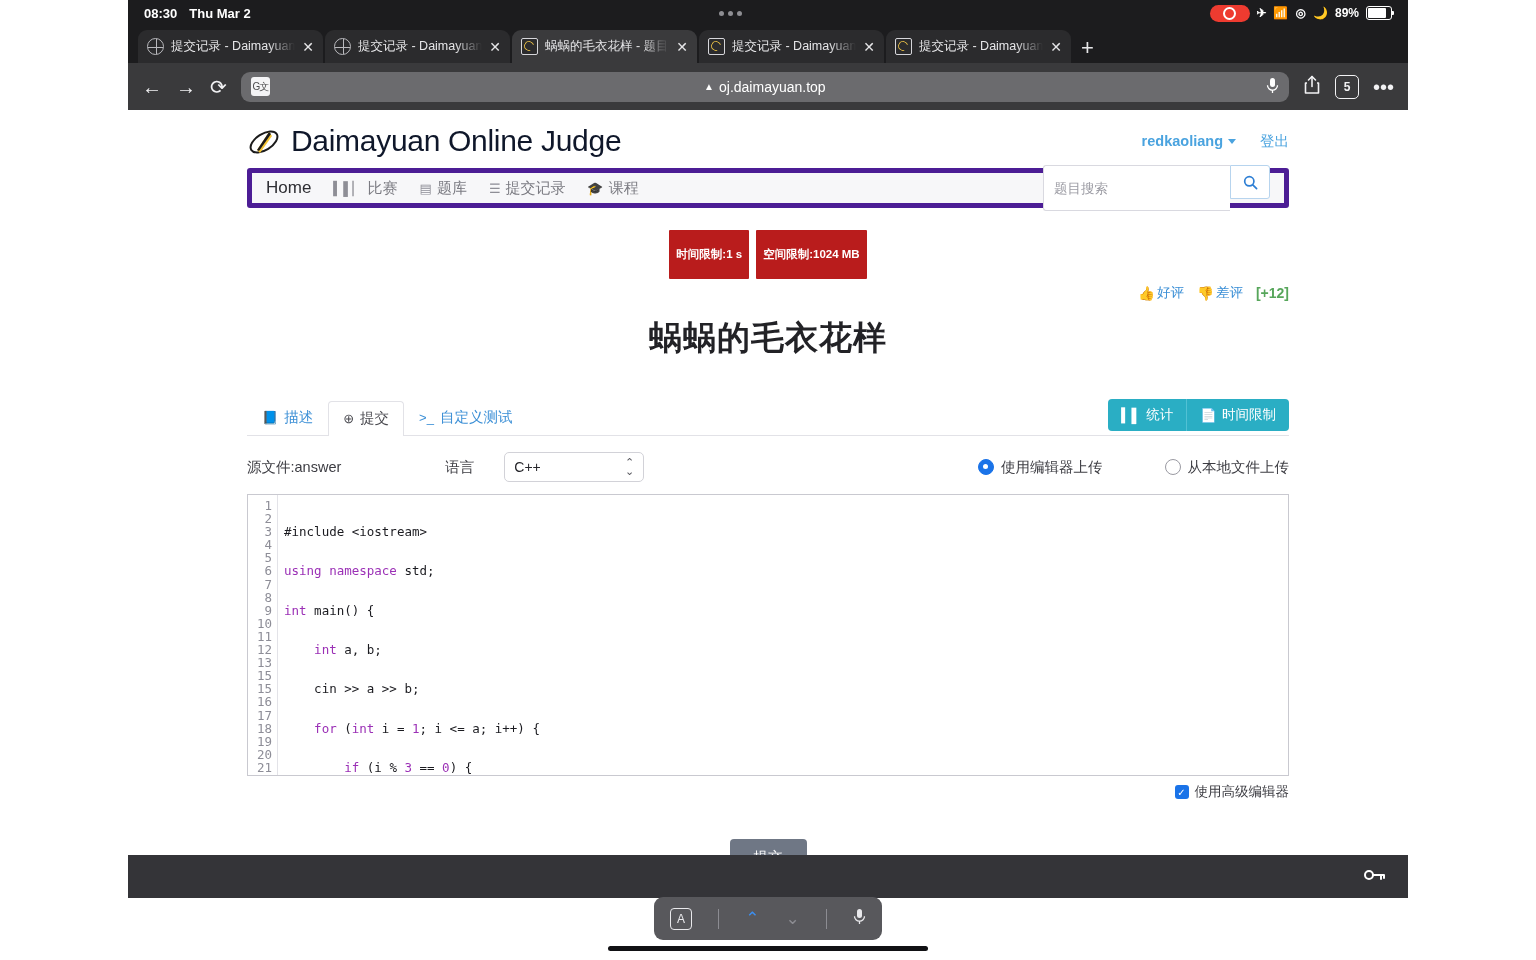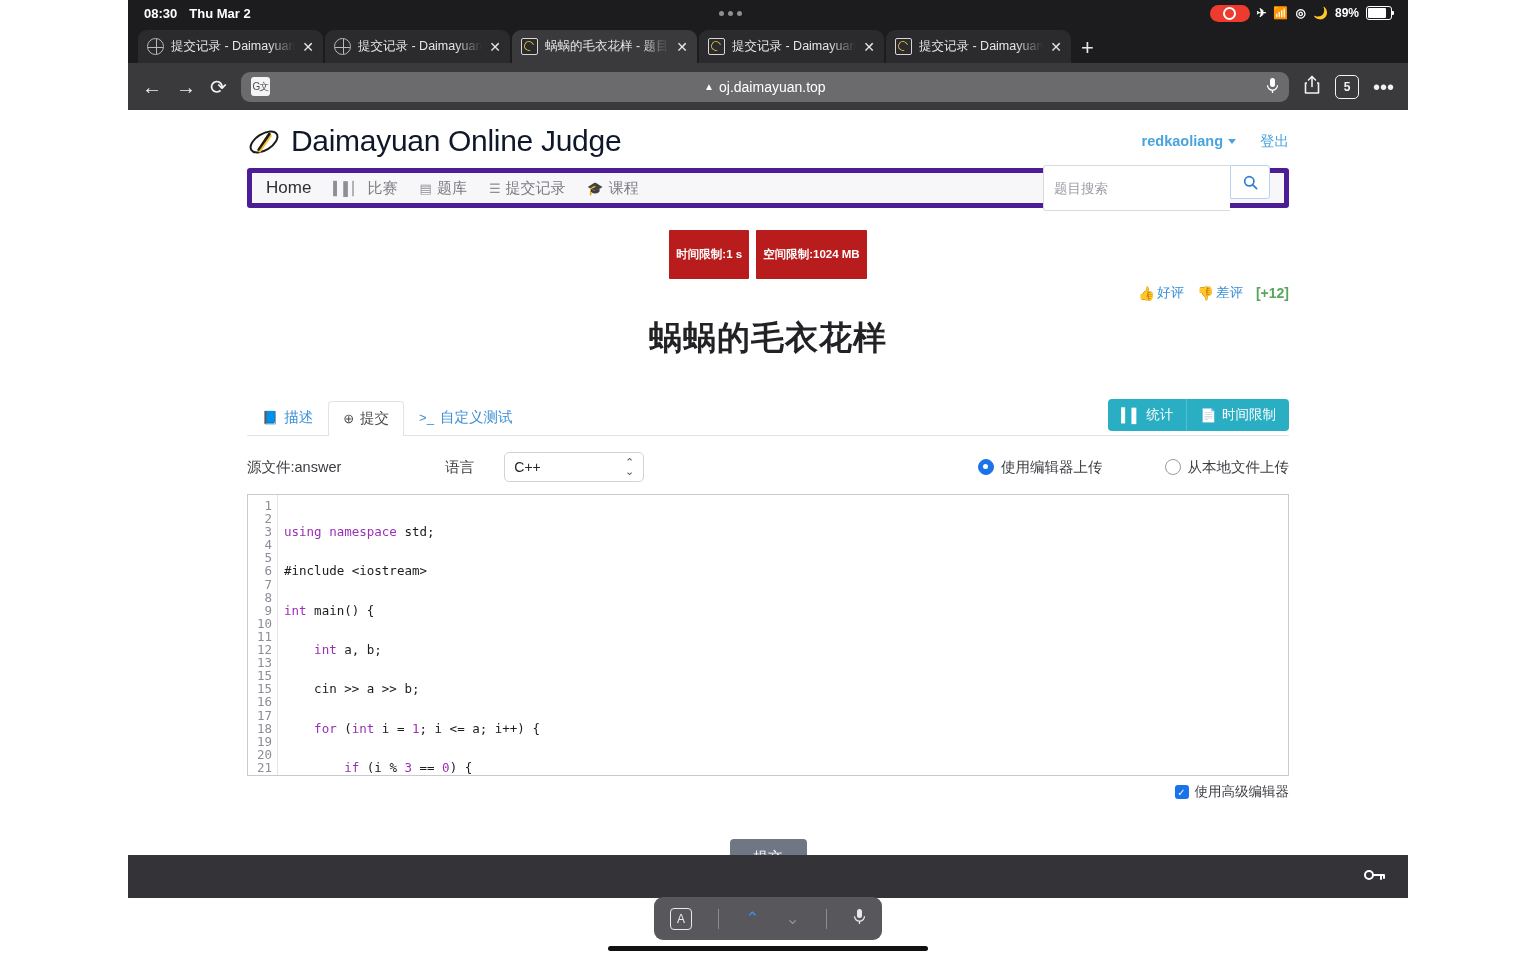--- a/index.html
+++ b/index.html
@@ -420,22 +420,22 @@
           <div>15</div>
           <div>16</div>
           <div>17</div>
           <div>18</div>
           <div>19</div>
           <div>20</div>
           <div>21</div>
           <div>22</div>
         </div>
         <div class="codearea">
+          <div class="cline"><span class="n">#include &lt;iostream&gt;</span></div>
           <div class="cline"><span class="k">using namespace</span> <span class="n">std;</span></div>
-          <div class="cline"><span class="n">#include &lt;iostream&gt;</span></div>
           <div class="cline"><span class="k">int</span> <span class="n">main() {</span></div>
           <div class="cline"><span class="n">    </span><span class="k">int</span> <span class="n">a, b;</span></div>
           <div class="cline"><span class="n">    cin &gt;&gt; a &gt;&gt; b;</span></div>
           <div class="cline"><span class="n">    </span><span class="k">for</span> <span class="n">(</span><span class="k">int</span> <span class="n">i = </span><span class="k">1</span><span class="n">; i &lt;= a; i++) {</span></div>
           <div class="cline"><span class="n">        </span><span class="k">if</span> <span class="n">(i % </span><span class="k">3</span><span class="n"> == </span><span class="k">0</span><span class="n">) {</span></div>
           
           
           
           
           

